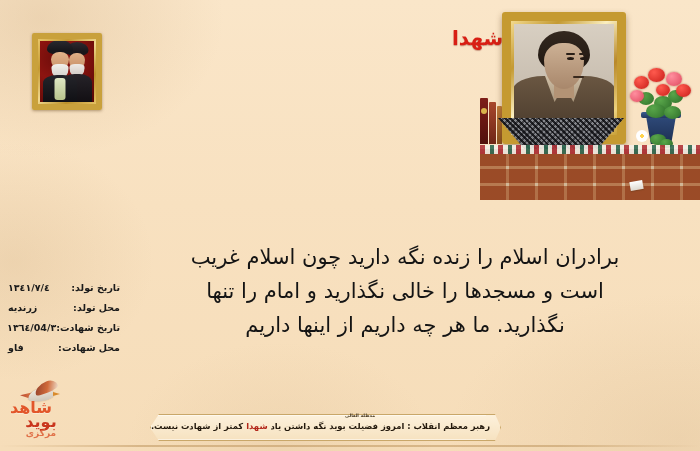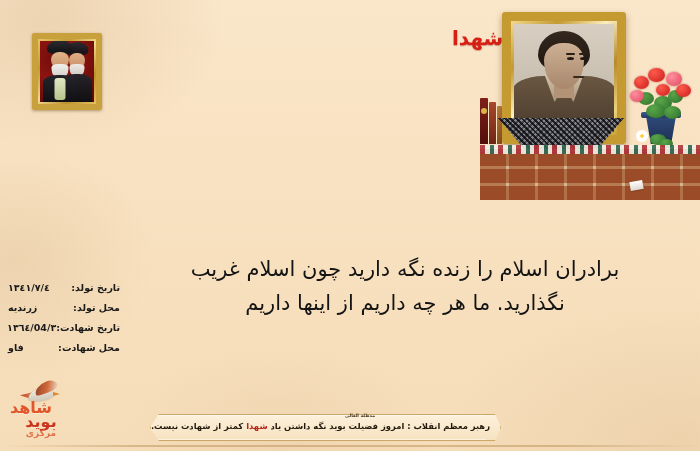--- a/index.html
+++ b/index.html
@@ -406,21 +406,21 @@
     font-size: 9.5px;
     font-weight: bold;
     direction: ltr;
   }
   .info-value.rtl { direction: rtl; }
 
   
   #quote-block {
     position: absolute;
     right: 45px;
-    top: 252px;
+    top: 240px;
     width: 500px;
     text-align: center;
     direction: rtl;
     color: #141414;
     font-size: 21px;
     line-height: 1.62;
   }
   .quote-line { white-space: nowrap; }
 
   
@@ -665,20 +665,21 @@
       <span class="info-value">١٣٦٤/04/٣</span>
     </div>
     <div class="info-row">
       <span class="info-label">محل شهادت:</span>
       <span class="info-value rtl">فاو</span>
     </div>
   </div>
 
   <div id="quote-block">
     <div class="quote-line">برادران اسلام را  زنده  نگه دارید چون اسلام غریب</div>
+    <div class="quote-line">است  و مسجدها را  خالی نگذارید و امام را تنها</div>
     <div class="quote-line">نگذارید. ما هر چه داریم از اینها داریم</div>
   </div>
 
   <div id="site-logo">
     <div id="logo-bird">
       <div id="bird-tail"></div>
       <div id="bird-body"></div>
       <div id="bird-wing"></div>
       <div id="bird-beak"></div>
     </div>

